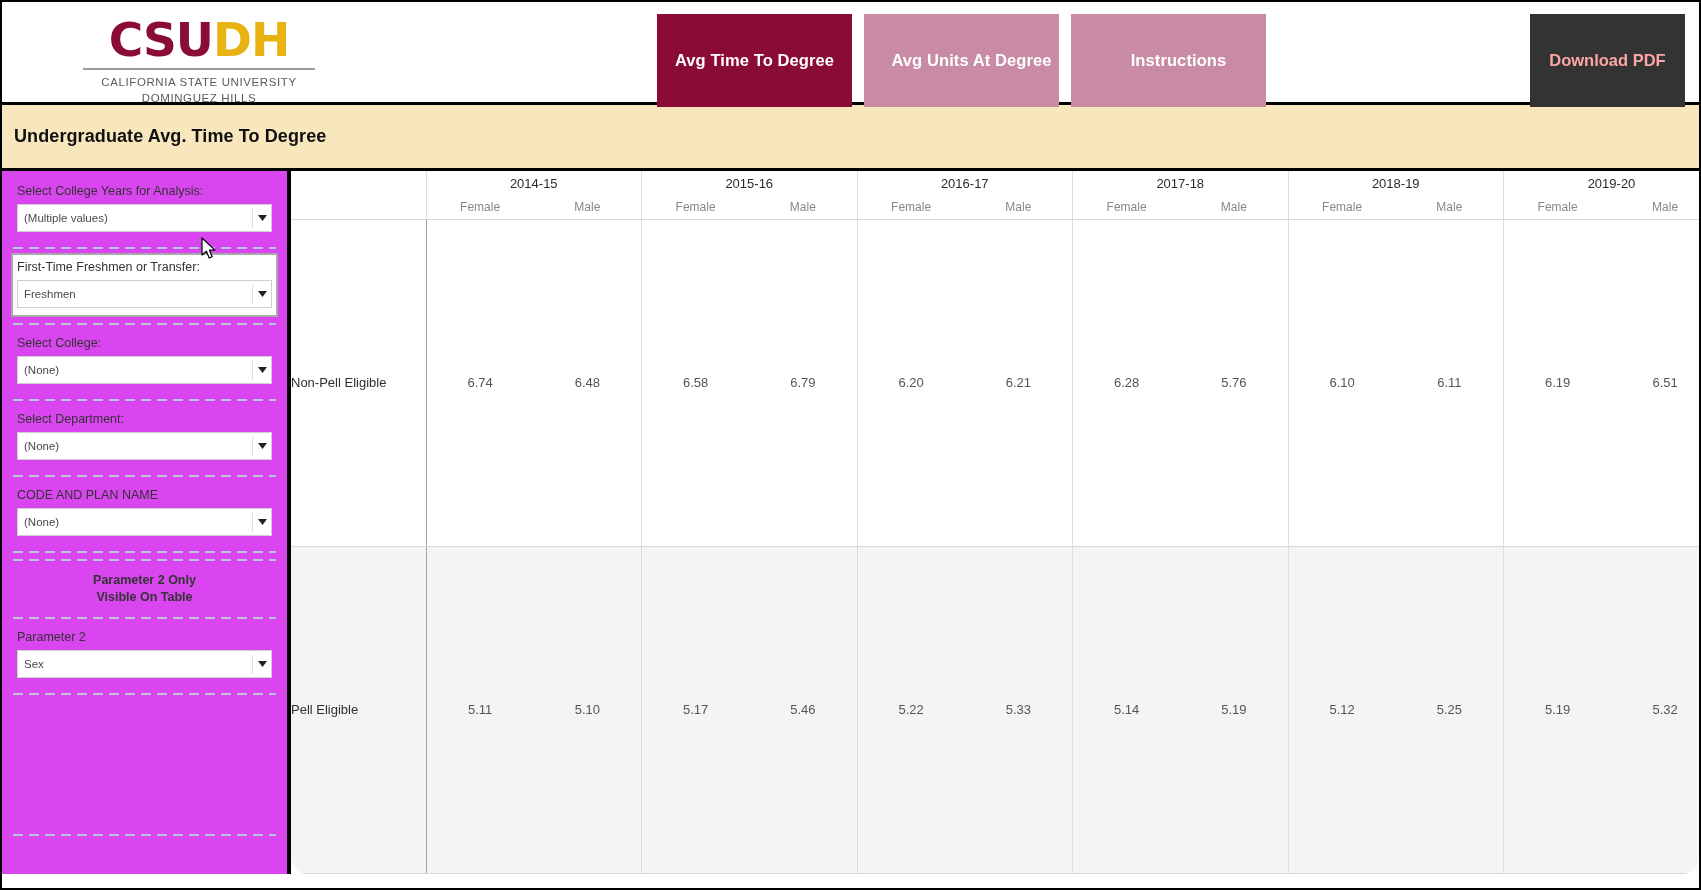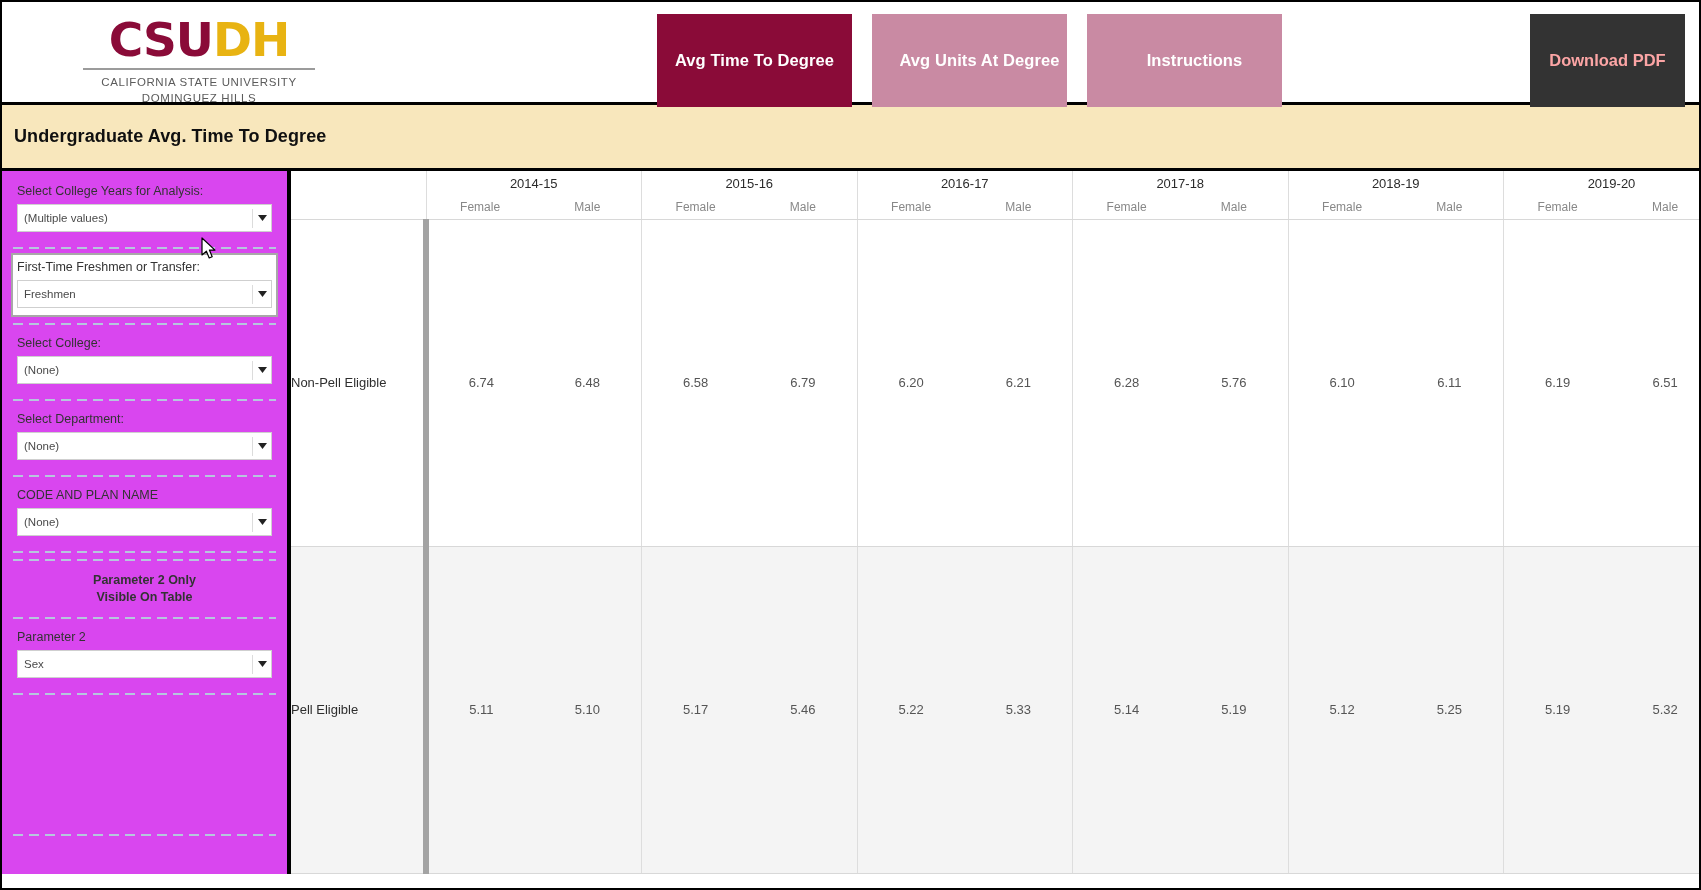--- a/index.html
+++ b/index.html
@@ -61,21 +61,21 @@
     letter-spacing: 0.6px;
     line-height: 1.35;
     font-weight: normal;
   }
 
   .nav-tabs {
     position: absolute;
     left: 655px;
     top: 12px;
     display: flex;
-    gap: 20px;
+    gap: 12px;
   }
   .tab {
     width: 195px;
     height: 93px;
     display: flex;
     align-items: center;
     justify-content: center;
     color: #ffffff;
     font-size: 16.5px;
     font-weight: bold;
@@ -220,20 +220,21 @@
     pointer-events: none;
     z-index: 50;
   }
 
   
   .table-wrap {
     flex: 1;
     height: 100%;
     background: #ffffff;
     overflow: hidden;
+    border-radius: 17px;
   }
   table.viz {
     width: 100%;
     height: 100%;
     border-collapse: collapse;
     table-layout: fixed;
   }
   table.viz th, table.viz td {
     padding: 0;
     vertical-align: middle;
@@ -257,21 +258,21 @@
     text-align: center;
     border-bottom: 1px solid #d8d8d8;
   }
   .hdr-sub-row th.grp-start { border-left: 1px solid #dddddd; }
   .hdr-sub-row th.rowhdr { border-left: none; }
 
   td.rowlabel {
     font-size: 13px;
     color: #2e2e2e;
     padding-left: 9px;
-    border-right: 6px solid #a3a3a3;
+    border-right: 1px solid #a3a3a3;
     border-bottom: 1px solid #d8d8d8;
   }
   td.val {
     font-size: 13px;
     color: #555555;
     text-align: center;
     border-bottom: 1px solid #d8d8d8;
   }
   td.val.grp-start { border-left: 1px solid #dddddd; }
 

